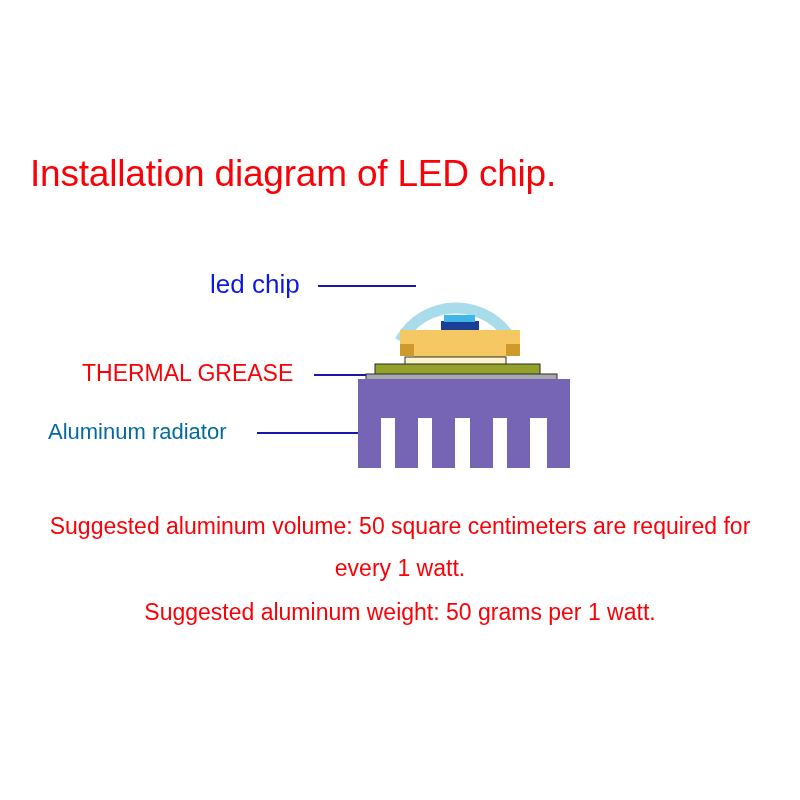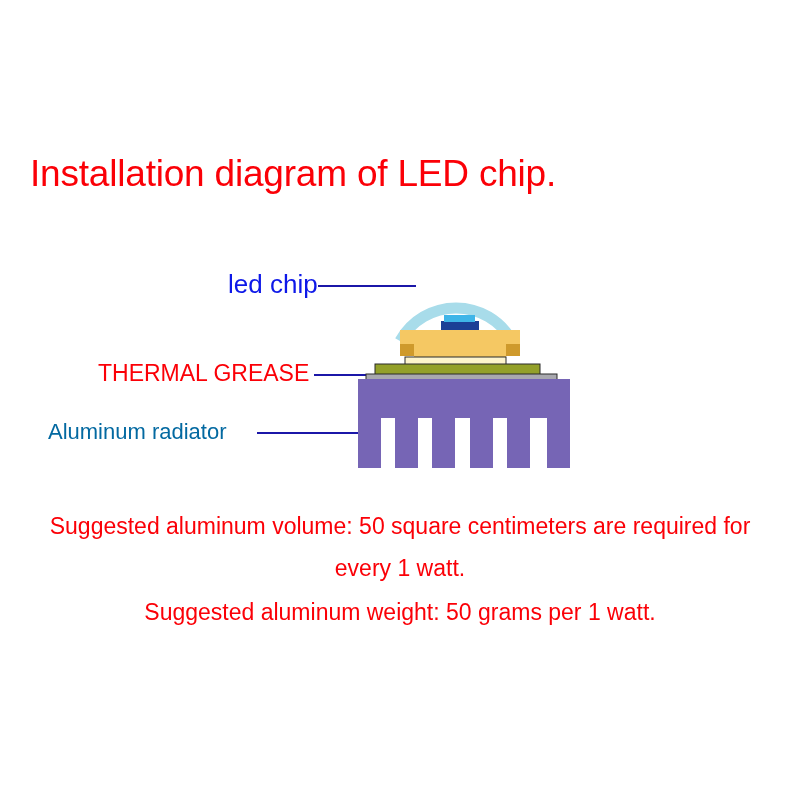--- a/index.html
+++ b/index.html
@@ -39,28 +39,26 @@
     position: absolute;
     font-family: "Liberation Sans", sans-serif;
     white-space: nowrap;
     line-height: 1;
   }
   #label-led-chip {
     left: 210px;
     top: 271px;
     font-size: 26px;
     color: #0d18e8;
-    margin-left: 18px;
   }
   #label-thermal-grease {
     left: 82px;
     top: 362px;
     font-size: 23px;
     color: #fb0007;
-    margin-left: 16px;
   }
   #label-aluminum-radiator {
     left: 48px;
     top: 421px;
     font-size: 22px;
     color: #0369a1;
   }
 
   
   .leader {

